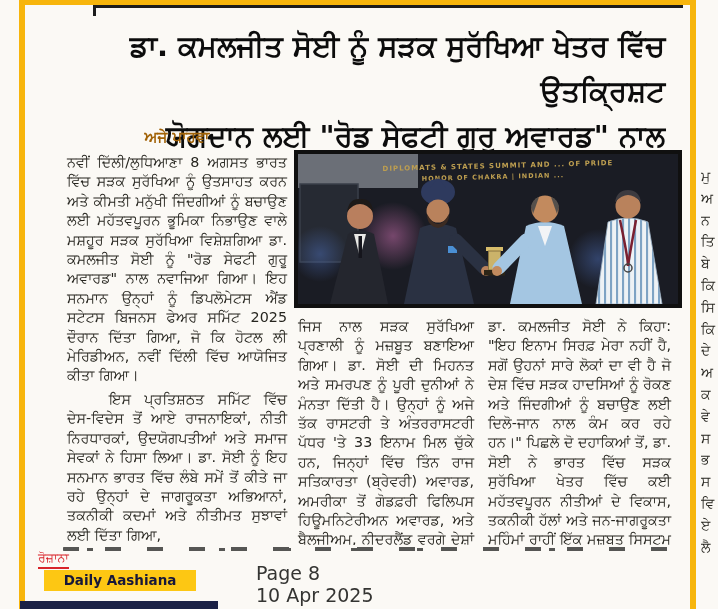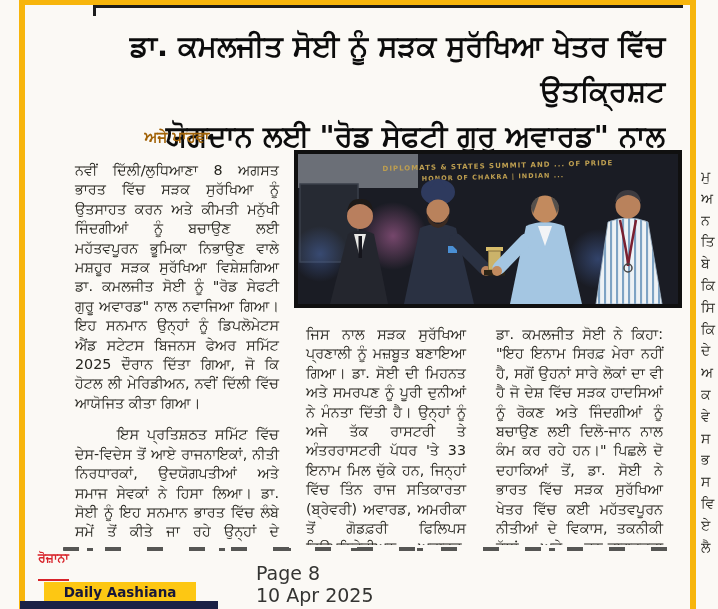--- a/index.html
+++ b/index.html
@@ -20,21 +20,21 @@
   .headline{position:absolute;left:45px;top:24px;width:620px;text-align:right;
             font-weight:bold;color:#0c0c0c;font-size:29px;line-height:45px;letter-spacing:0px;}
 
   
   .byline{position:absolute;left:63px;top:128px;width:228px;text-align:center;
           font-weight:bold;font-size:15px;color:#a16207;}
 
   
   .col{position:absolute;color:#26251f;font-size:14.3px;line-height:19.4px;
        text-align:justify;overflow:hidden;}
-  .col p{margin:12px;}
+  .col p{margin:4px;}
   .col-left{left:63px;top:149px;width:228px;height:394px;}
   .col-left .p2{text-indent:42px;}
   .col-mid{left:294px;top:313px;width:184px;height:232px;}
   .col-right{left:484px;top:313px;width:191px;height:232px;}
 
   
   .cutoff-row{position:absolute;left:63px;top:546px;width:612px;height:6px;overflow:hidden;
       background:
         repeating-linear-gradient(90deg,#3a3a38 0 16px,transparent 16px 42px),
         repeating-linear-gradient(90deg,transparent 0 24px,#3a3a38 24px 30px,transparent 30px 66px);
@@ -45,22 +45,22 @@
   .photo{position:absolute;left:294px;top:150px;width:388px;height:158px;
          border:4px solid #101010;box-sizing:border-box;background:#191b22;}
   .photo svg{display:block;width:100%;height:100%;}
 
   
   .edge-col{position:absolute;left:701px;top:166px;width:17px;height:392px;overflow:hidden;
             font-size:14px;line-height:21.8px;color:#26251f;white-space:pre-line;}
 
   
   .logo{position:absolute;left:27px;top:547px;width:192px;}
-  .logo-top{display:inline-block;margin-left:11px;color:#d8232a;font-weight:bold;
-            font-size:12.5px;border-bottom:2.5px solid #d8232a;padding-bottom:15px;line-height:13px;}
+  .logo-top{display:inline-block;margin-left:11px;color:#d8232a;font-weight:normal;
+            font-size:12.5px;border-bottom:2.5px solid #d8232a;padding-bottom:3px;line-height:13px;}
   .logo-main{color:#d8232a;font-weight:bold;font-size:31px;line-height:31px;
              letter-spacing:0.5px;white-space:nowrap;}
   .logo-bar{margin-left:17px;margin-top:1px;width:152px;background:#fdc713;color:#17173a;
             font-weight:bold;font-size:13.5px;text-align:center;padding:2px 0 3px 0;}
   .logo-strip{position:absolute;left:20px;top:601px;width:198px;height:8px;background:#1b2146;}
   .footer-meta{position:absolute;left:256px;top:562px;color:#343432;font-size:19px;line-height:22px;}
 </style>
 </head>
 <body>
 

